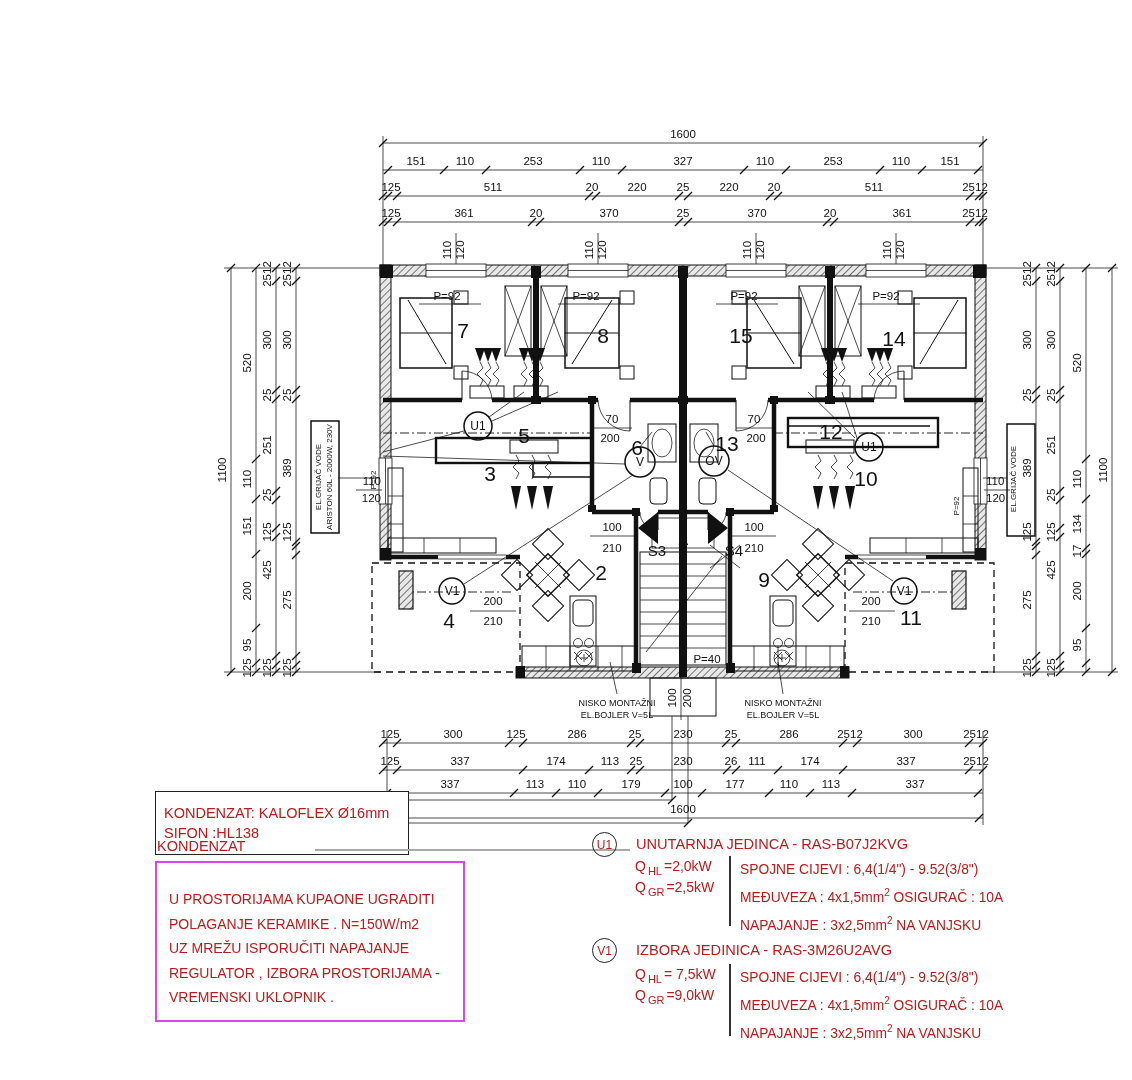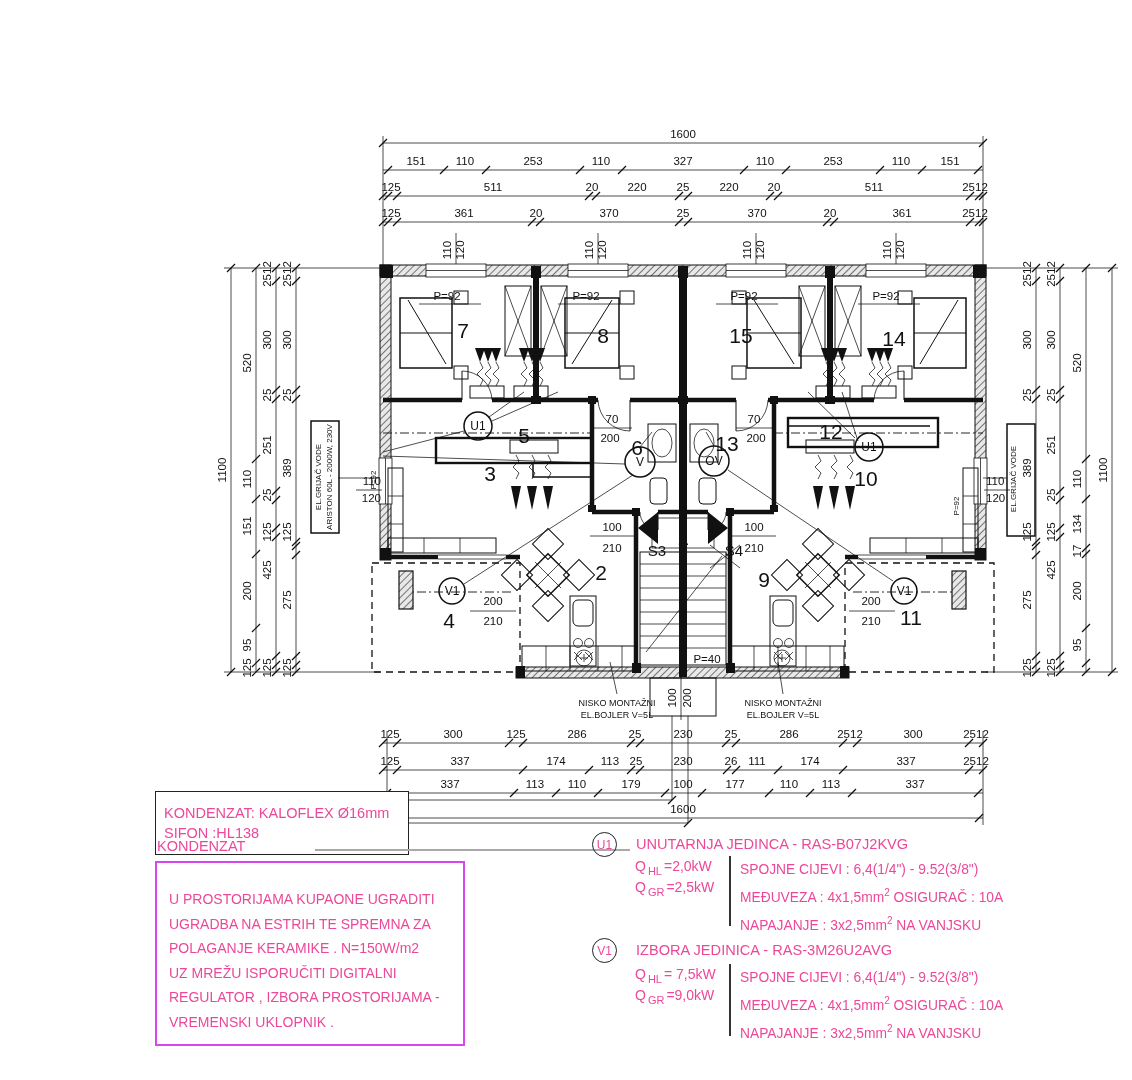--- a/index.html
+++ b/index.html
@@ -1,17 +1,17 @@
 <!DOCTYPE html>
 <html><head>
 <meta charset="utf-8">
 <style>
   html,body{margin:0;padding:0;background:#fff}
   #stage{position:relative;width:1132px;height:1080px;background:#fff;overflow:hidden;
-         font-family:"Liberation Sans",sans-serif;color:#ec4899}
+         font-family:"Liberation Sans",sans-serif;color:#b91c1c}
   svg{position:absolute;left:0;top:0}
   svg .ln{stroke:#111;fill:none}
   svg .w8{stroke-width:8}
   svg .w6{stroke-width:6}
   svg .w5{stroke-width:4.5}
   svg .w3{stroke-width:2.4}
   svg .w2{stroke-width:1.5}
   svg .w1{stroke-width:1}
   svg .w07{stroke-width:0.75}
   svg .dd{stroke-dasharray:9 3 2 3;stroke-width:0.9}
@@ -830,23 +830,22 @@
 
 <div class="note-box1">
   <div>KONDENZAT: KALOFLEX Ø16mm</div>
   <div>SIFON :HL138</div>
 </div>
 <div class="kond-label">KONDENZAT</div>
 <div class="kond-line"></div>
 
 <div class="note-box2">
   <div>U PROSTORIJAMA KUPAONE  UGRADITI</div>
-  <div>UGRADBA NA ESTRIH  TE SPREMNA  ZA</div>
   <div>POLAGANJE KERAMIKE .  N=150W/m2</div>
-  <div>UZ MREŽU ISPORUČITI  DIGITALNI</div>
+  <div>UZ MREŽU ISPORUČITI  NAPAJANJE</div>
   <div>REGULATOR , IZBORA  PROSTORIJAMA  -</div>
   <div>VREMENSKI UKLOPNIK .</div>
 </div>
 
 <div class="unit" style="left:590px;top:830px">
   <span class="tagcircle">U1</span>
   <span class="utitle">UNUTARNJA JEDINCA - RAS-B07J2KVG</span>
   <div class="qrow" style="top:28px"><span>Q</span><span class="subsc">HL</span><span>=2,0kW</span></div>
   <div class="qrow" style="top:49px"><span>Q</span><span class="subsc">GR</span><span>=2,5kW</span></div>
   <div class="vdiv" style="top:26px;height:70px"></div>

